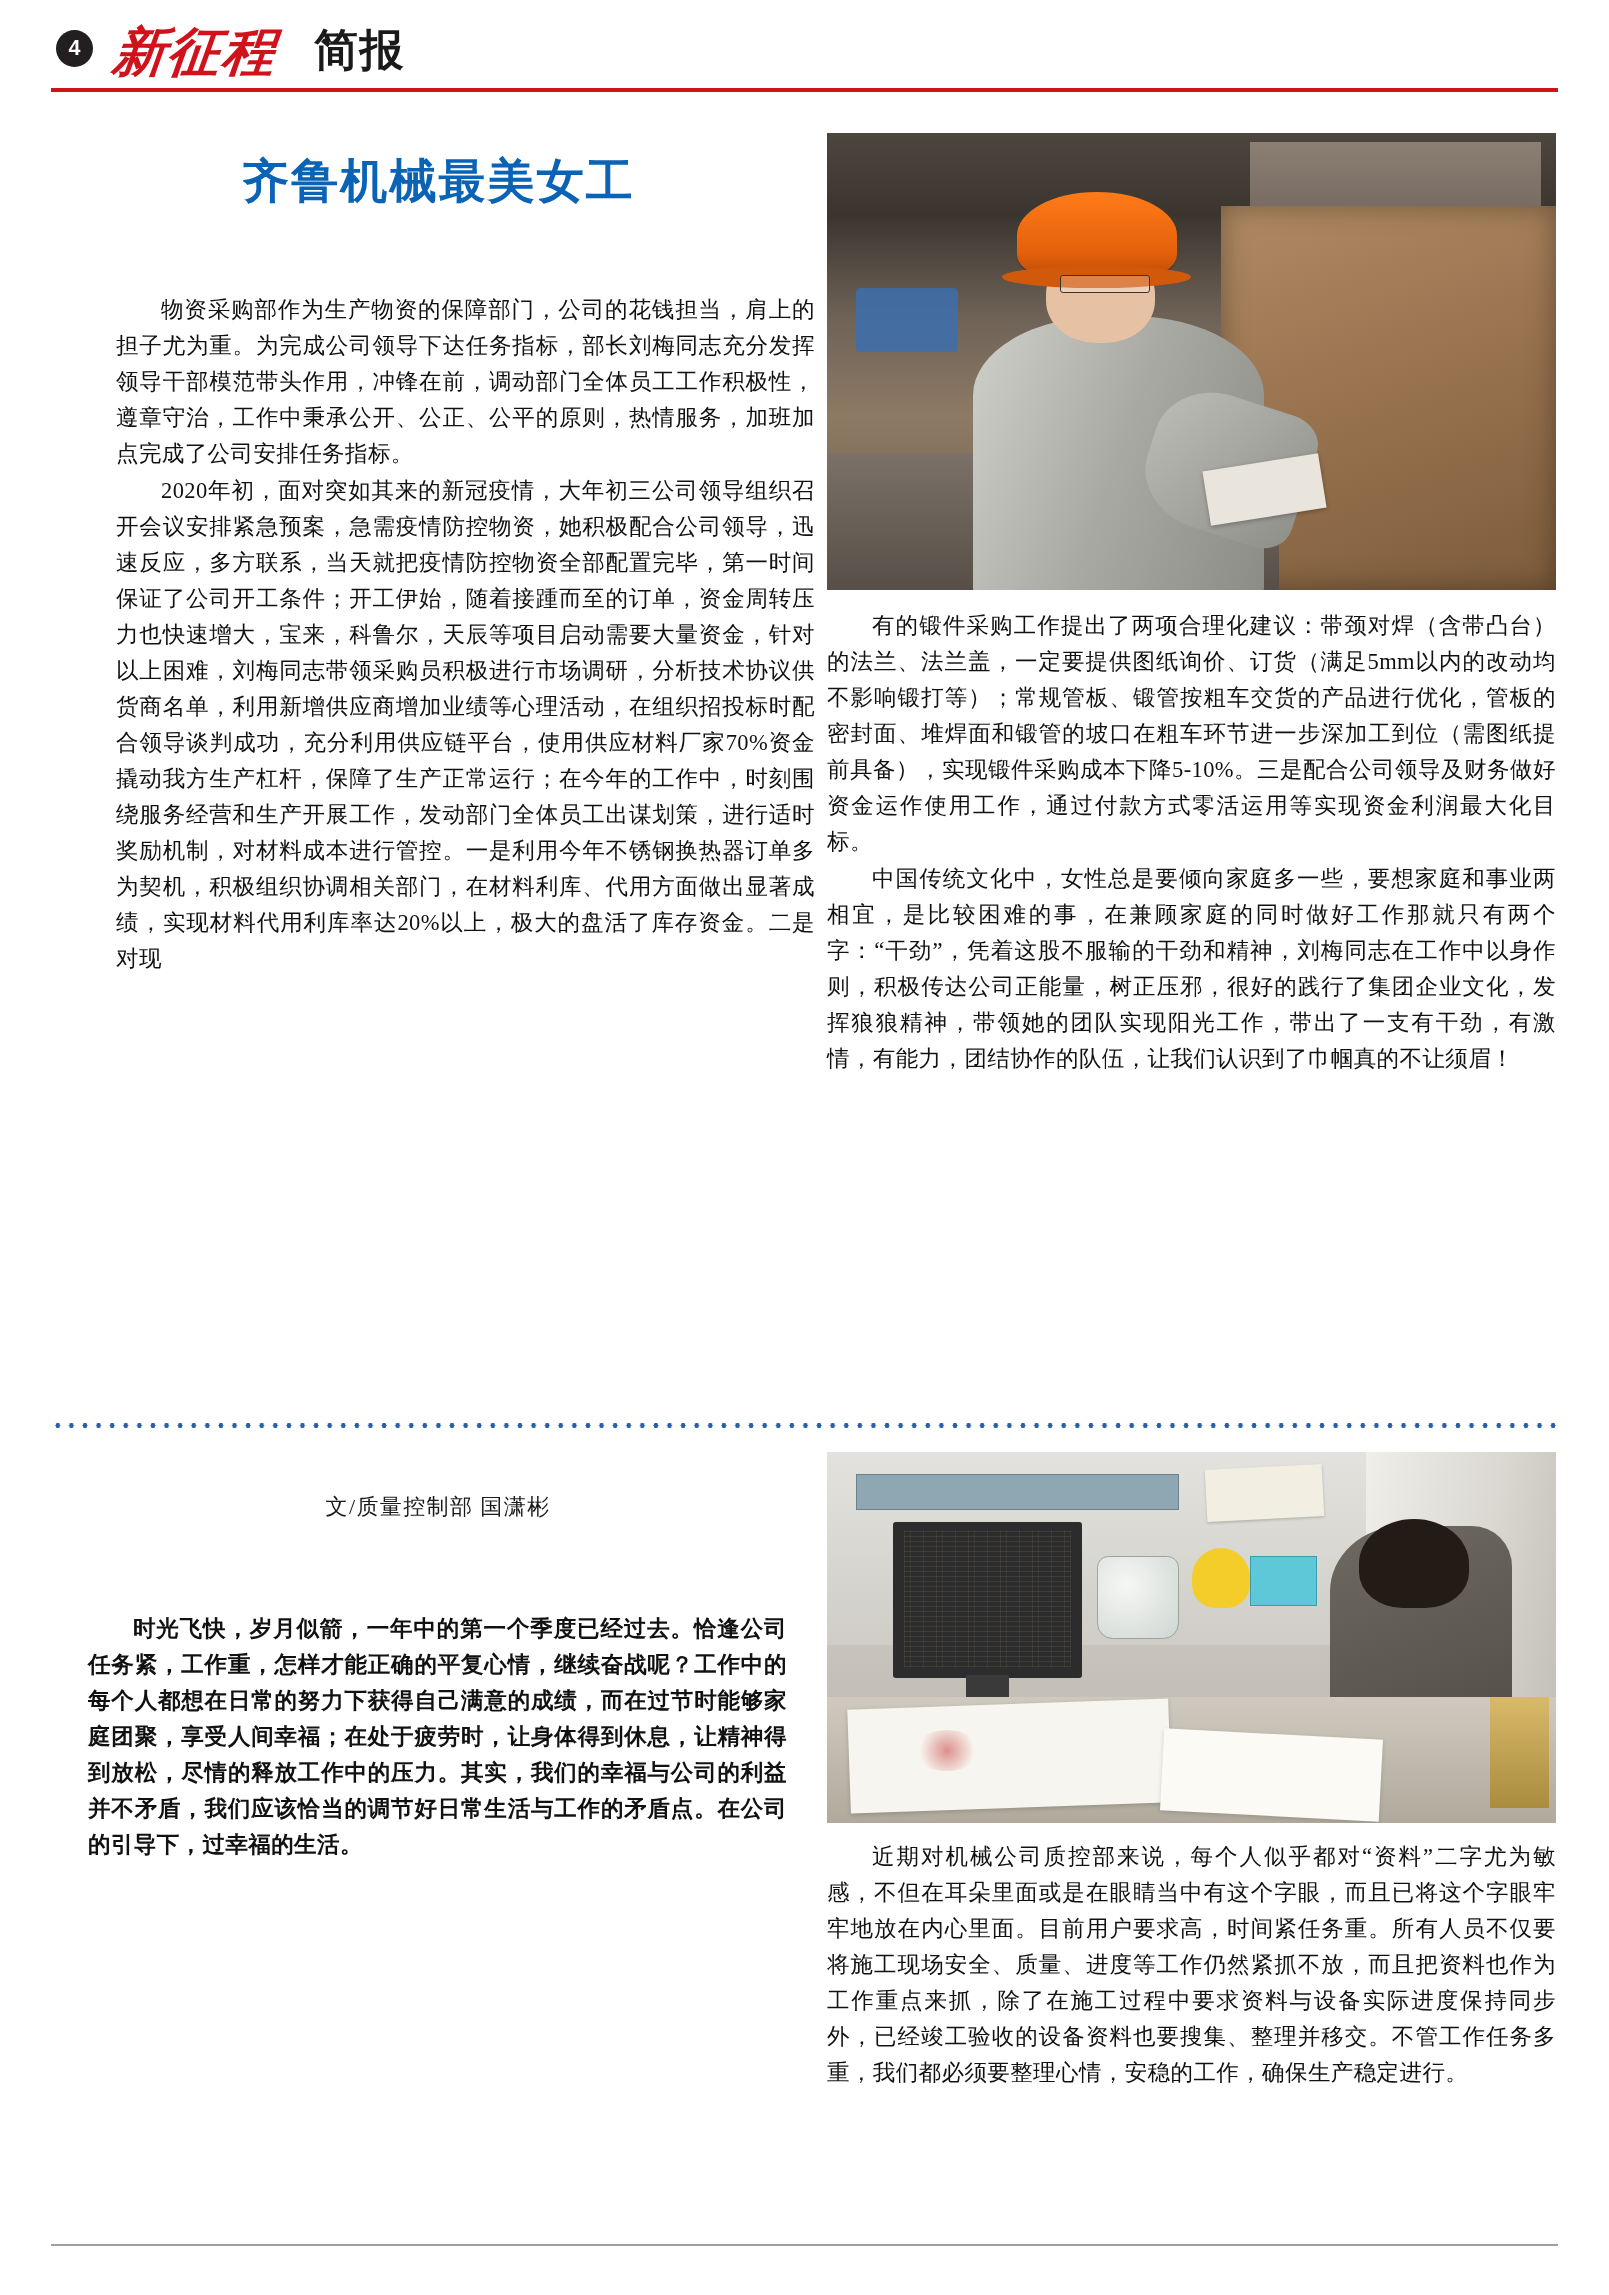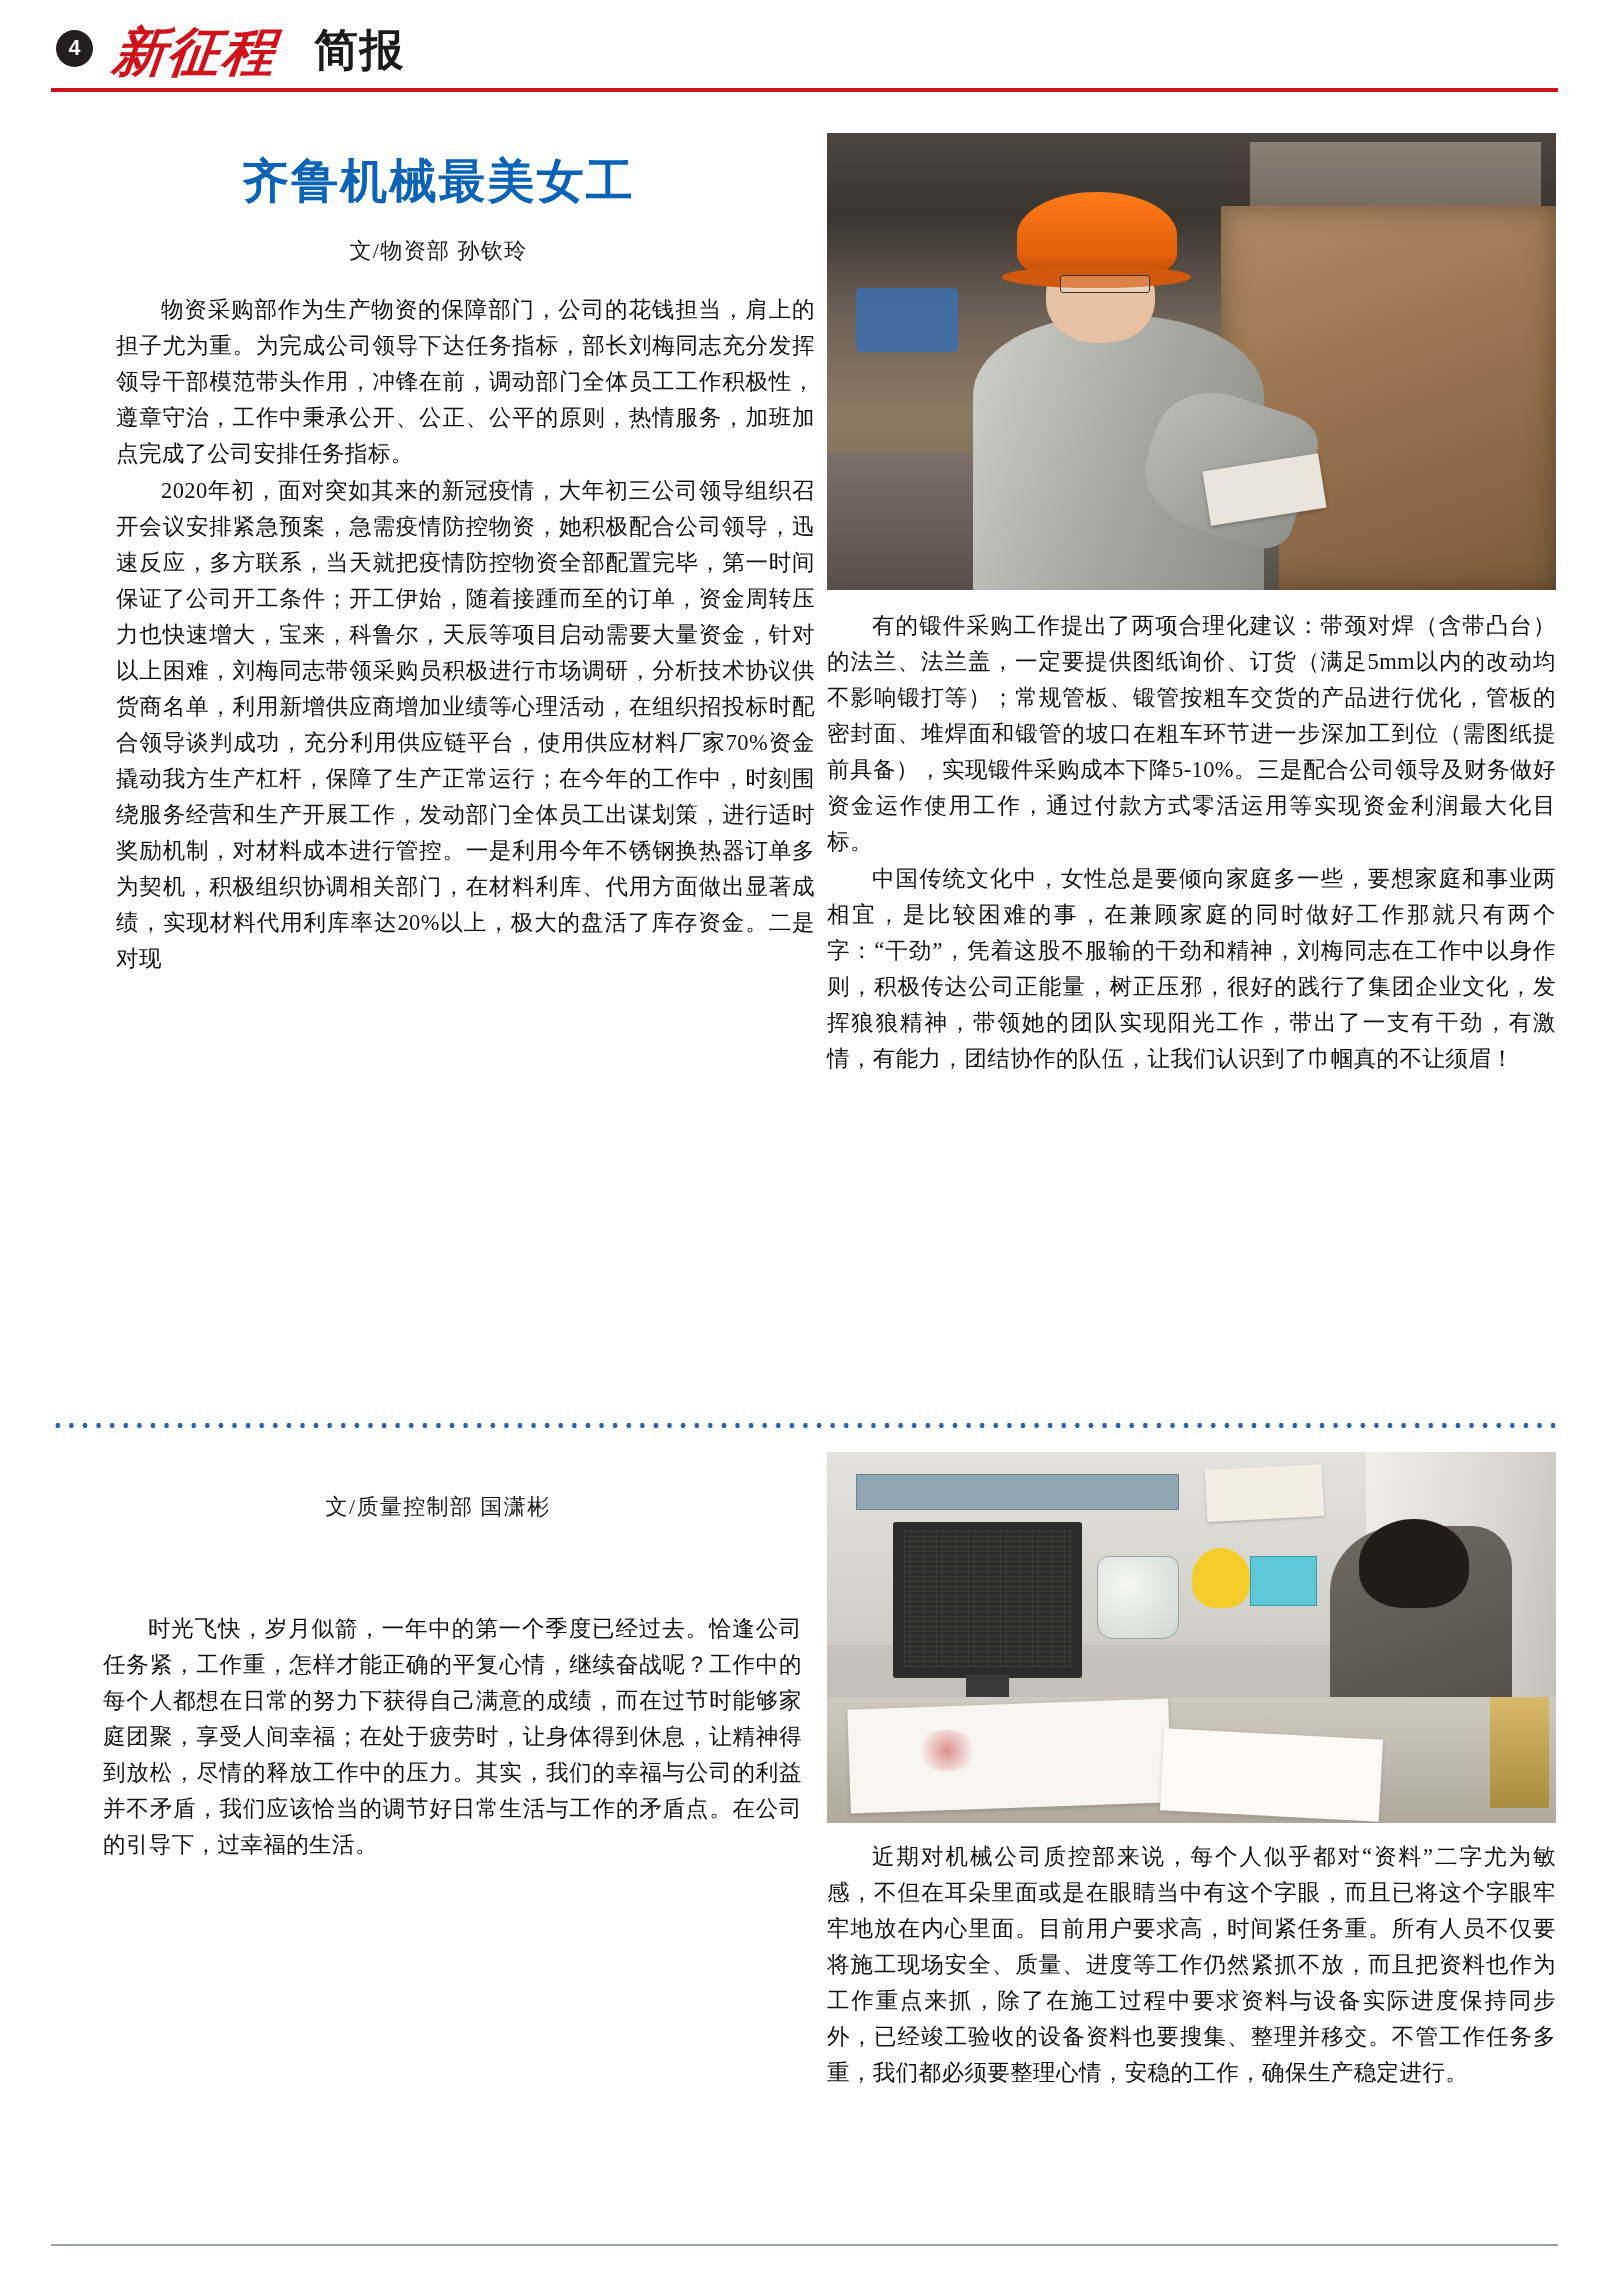--- a/index.html
+++ b/index.html
@@ -297,21 +297,20 @@
 
 <div class="masthead">
   <div class="page-badge">4</div>
   <div class="masthead-logo">新征程</div>
   <div class="masthead-sub">简报</div>
   <div class="masthead-rule"></div>
 </div>
 
 <div class="article" style="left:107px; top:150px; width:663px;">
   <div class="headline" style="font-size:47px;text-align:center;">齐鲁机械最美女工</div>
-  <div class="byline" style="margin-top:23px;">文/物资部   孙钦玲</div>
 </div>
 
 <div class="article body-text" style="left:88px; top:292px; width:699px;margin-left:28px;">
   <p>物资采购部作为生产物资的保障部门，公司的花钱担当，肩上的担子尤为重。为完成公司领导下达任务指标，部长刘梅同志充分发挥领导干部模范带头作用，冲锋在前，调动部门全体员工工作积极性，遵章守治，工作中秉承公开、公正、公平的原则，热情服务，加班加点完成了公司安排任务指标。</p>
   <p>2020年初，面对突如其来的新冠疫情，大年初三公司领导组织召开会议安排紧急预案，急需疫情防控物资，她积极配合公司领导，迅速反应，多方联系，当天就把疫情防控物资全部配置完毕，第一时间保证了公司开工条件；开工伊始，随着接踵而至的订单，资金周转压力也快速增大，宝来，科鲁尔，天辰等项目启动需要大量资金，针对以上困难，刘梅同志带领采购员积极进行市场调研，分析技术协议供货商名单，利用新增供应商增加业绩等心理活动，在组织招投标时配合领导谈判成功，充分利用供应链平台，使用供应材料厂家70%资金撬动我方生产杠杆，保障了生产正常运行；在今年的工作中，时刻围绕服务经营和生产开展工作，发动部门全体员工出谋划策，进行适时奖励机制，对材料成本进行管控。一是利用今年不锈钢换热器订单多为契机，积极组织协调相关部门，在材料利库、代用方面做出显著成绩，实现材料代用利库率达20%以上，极大的盘活了库存资金。二是对现</p>
 </div>
 
 <div class="photo" style="left:827px; top:133px; width:729px; height:457px;">
   <div class="photo1-bg"></div>
   <div class="p1-steel2"></div>
@@ -331,21 +330,21 @@
   <p>有的锻件采购工作提出了两项合理化建议：带颈对焊（含带凸台）的法兰、法兰盖，一定要提供图纸询价、订货（满足5mm以内的改动均不影响锻打等）；常规管板、锻管按粗车交货的产品进行优化，管板的密封面、堆焊面和锻管的坡口在粗车环节进一步深加工到位（需图纸提前具备），实现锻件采购成本下降5-10%。三是配合公司领导及财务做好资金运作使用工作，通过付款方式零活运用等实现资金利润最大化目标。</p>
   <p>中国传统文化中，女性总是要倾向家庭多一些，要想家庭和事业两相宜，是比较困难的事，在兼顾家庭的同时做好工作那就只有两个字：“干劲”，凭着这股不服输的干劲和精神，刘梅同志在工作中以身作则，积极传达公司正能量，树正压邪，很好的践行了集团企业文化，发挥狼狼精神，带领她的团队实现阳光工作，带出了一支有干劲，有激情，有能力，团结协作的队伍，让我们认识到了巾帼真的不让须眉！</p>
 </div>
 
 <div class="dot-divider" style="top:1421px;"></div>
 
 <div class="article" style="left:78px; top:1468px; width:720px;">
   <div class="byline" style="margin-top:24px;">文/质量控制部  国潇彬</div>
 </div>
 
-<div class="article body-text" style="left:103px; top:1611px; width:699px;">
+<div class="article body-text" style="left:88px; top:1611px; width:699px;font-weight:bold;">
   <p>时光飞快，岁月似箭，一年中的第一个季度已经过去。恰逢公司任务紧，工作重，怎样才能正确的平复心情，继续奋战呢？工作中的每个人都想在日常的努力下获得自己满意的成绩，而在过节时能够家庭团聚，享受人间幸福；在处于疲劳时，让身体得到休息，让精神得到放松，尽情的释放工作中的压力。其实，我们的幸福与公司的利益并不矛盾，我们应该恰当的调节好日常生活与工作的矛盾点。在公司的引导下，过幸福的生活。</p>
 </div>
 
 <div class="photo" style="left:827px; top:1452px; width:729px; height:371px;">
   <div class="photo2-bg"></div>
   <div class="p2-wall"></div>
   <div class="p2-curtain"></div>
   <div class="p2-shelf"></div>
   <div class="p2-notes"></div>
   <div class="p2-monitor-frame"></div>

